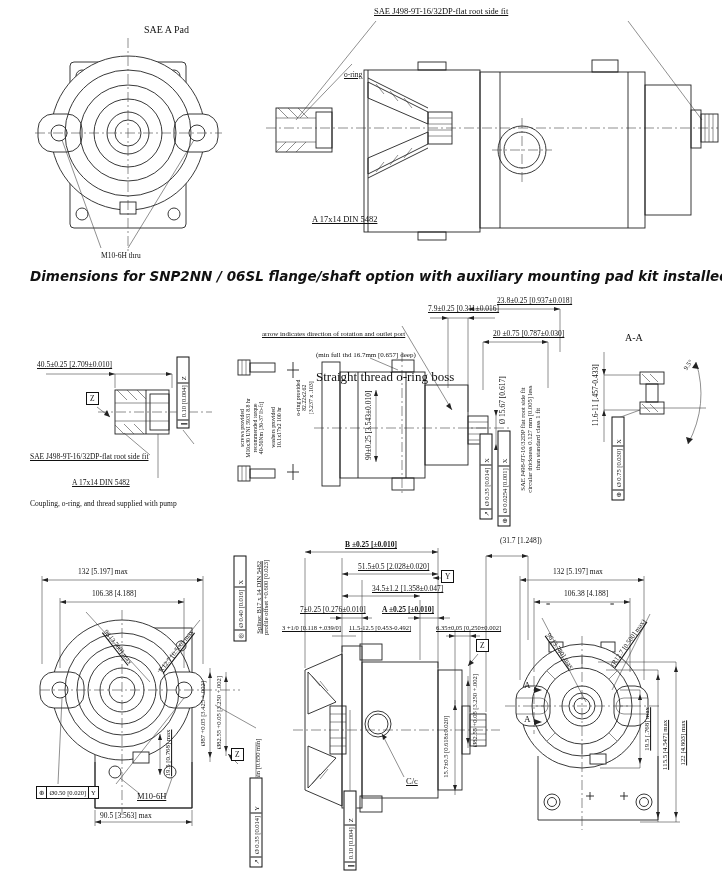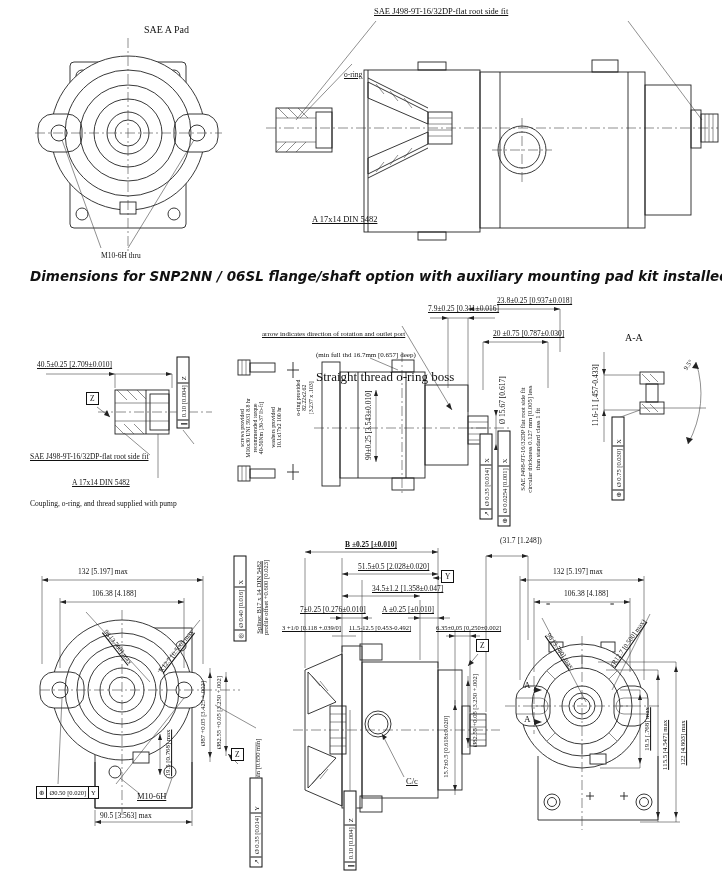--- a/index.html
+++ b/index.html
@@ -519,21 +519,21 @@
 <div class="frame vf" style="left:310px;top:824px;width:80px;">
   <span class="cell">∥</span>
   <span class="cell">0.10 [0.004]</span>
   <span class="cell">Z</span>
 </div>
 
 <span class="lbl ul" style="left:345px;top:541px;font-weight:bold;">B ±0.25 [±0.010]</span>
 <span class="lbl ul" style="left:358px;top:563px;">51.5±0.5 [2.028±0.020]</span>
 <span class="lbl ul" style="left:352px;top:585px;margin-left:20px;">34.5±1.2 [1.358±0.047]</span>
 <span class="lbl ul" style="left:300px;top:606px;">7±0.25 [0.276±0.010]</span>
-<span class="lbl ul" style="left:382px;top:606px;font-weight:normal;">A ±0.25 [±0.010]</span>
+<span class="lbl ul" style="left:382px;top:606px;font-weight:bold;">A ±0.25 [±0.010]</span>
 <span class="lbl ul" style="left:282px;top:624px;font-size:6.5px;">3 +1/0 [0.118 +.039/0]</span>
 <span class="lbl ul" style="left:349px;top:624px;font-size:6.5px;">11.5-12.5 [0.453-0.492]</span>
 <span class="lbl ul" style="left:436px;top:624px;font-size:6.5px;">6.35±0.05 [0.250±0.002]</span>
 <span class="lbl" style="left:500px;top:537px;">(31.7 [1.248])</span>
 <div class="dflag" style="left:441px;top:570px;">Y</div>
 <div class="dflag" style="left:476px;top:639px;">Z</div>
 <div class="lbl rot" style="left:400px;top:743px;width:92px;font-size:6.5px;">15.7±0.5 [0.618±0.020]</div>
 <div class="lbl rot" style="left:430px;top:707px;width:90px;font-size:6.5px;">Ø82.55 +0.05 [3.250 +.002]</div>
 <span class="lbl ul" style="left:406px;top:777px;font-size:8.5px;">C/c</span>
 

